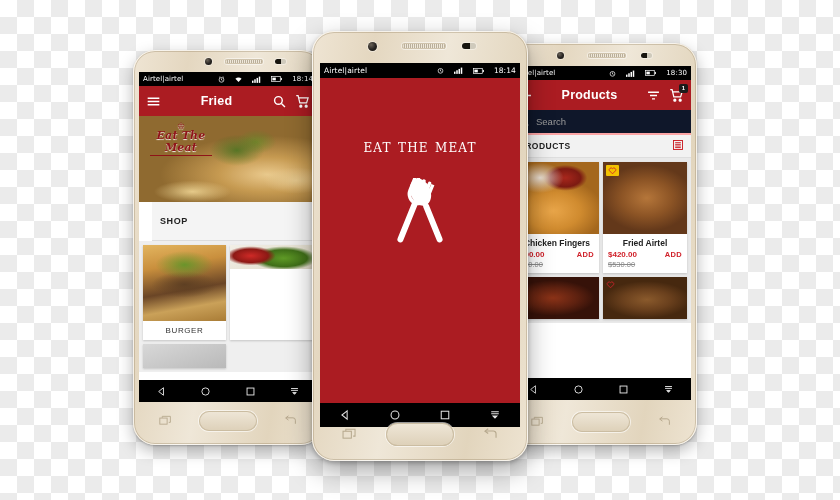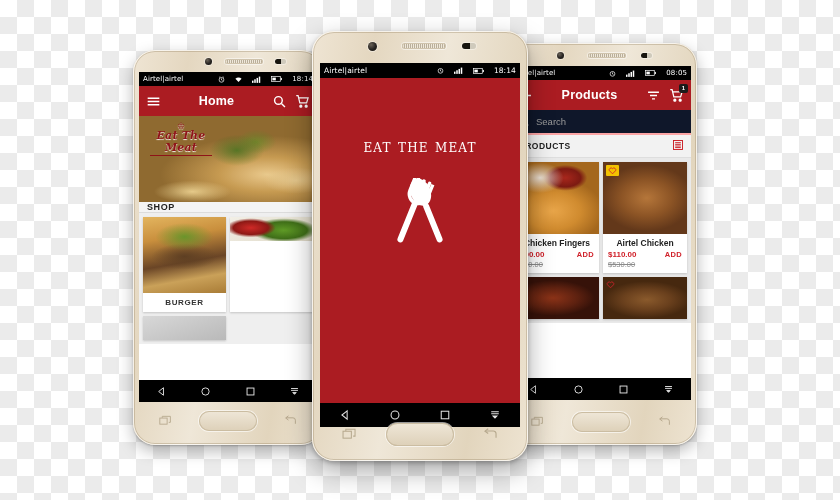--- a/index.html
+++ b/index.html
@@ -127,28 +127,28 @@
   }
   .hero-logo .crown { font-size: 9px; line-height: 8px; color: #8f1418; }
   .hero-logo .word {
     font-family: "DejaVu Serif", serif; font-style: italic; font-weight: 700;
     font-size: 11px; line-height: 12px; letter-spacing: .2px;
   }
   .hero-logo .rule { height: 1px; background: #8f1418; margin: 1px 6px 0; }
 
   .section-head {
     background: #f4f4f4; border-bottom: 1px solid #dcdcdc;
-    padding: 0 8px; font-size: 9px; font-weight: 700; letter-spacing: .6px; color: #222;
+    padding: 14px 8px; font-size: 9px; font-weight: 700; letter-spacing: .6px; color: #222; margin-left: 13px;
   }
   .grid2 { display: grid; grid-template-columns: 1fr 1fr; gap: 4px; padding: 4px; background: #efefef; }
   .cat-card { background: #fff; box-shadow: 0 1px 2px rgba(0,0,0,.18); }
   .cat-img { height: 76px; background-size: cover; }
   .cat-label {
     text-align: center; font-size: 8px; letter-spacing: .6px;
-    padding: 5px 2px; color: #333; font-weight: 700;
+    padding: 5px 2px; color: #333; font-weight: 400;
   }
   .img-burger {
     background:
       radial-gradient(ellipse 50% 26% at 50% 26%, rgba(90,150,40,.85), transparent 70%),
       radial-gradient(ellipse 55% 24% at 50% 52%, rgba(92,62,34,.95), transparent 72%),
       linear-gradient(170deg, #e3b55f 0%, #c98f3d 28%, #6a4526 58%, #caa159 78%, #a97c36 100%);
   }
   .img-chicken {
     background:
       radial-gradient(ellipse 44% 40% at 52% 48%, #a8331c 0%, #7e2413 58%, #5a1a0d 100%),
@@ -279,21 +279,21 @@
           <span>18:14</span>
         </span>
       </div>
 
       <div class="appbar">
         <span class="ic">
           <svg width="15" height="15" viewBox="0 0 18 18" fill="none" stroke="#fff" stroke-width="1.8">
               <path d="M2 5h14M2 9h14M2 13h14"></path>
             </svg>
         </span>
-        <span class="title">Home</span>
+        <span class="title">Fried</span>
         <span class="ic">
           <svg width="15" height="15" viewBox="0 0 18 18" fill="none" stroke="#fff" stroke-width="1.7">
               <circle cx="7.7" cy="7.7" r="4.6"></circle>
               <path d="M11.3 11.3 15.5 15.5"></path>
             </svg>
         </span>
         <span class="ic">
           <svg width="15" height="15" viewBox="0 0 18 18" fill="none" stroke="#fff" stroke-width="1.5">
               <path d="M1.5 2h2.2l2.1 8.6h8.1l1.8-6H5"></path>
               <circle cx="7" cy="14.6" r="1.2" fill="#fff"></circle>
@@ -388,21 +388,21 @@
               <rect x="0" y="6" width="2" height="3"></rect>
               <rect x="3" y="4.2" width="2" height="4.8"></rect>
               <rect x="6" y="2.4" width="2" height="6.6"></rect>
               <rect x="9" y="0.6" width="2" height="8.4"></rect>
             </svg>
           <svg width="11" height="6" viewBox="0 0 16 8" fill="none">
               <rect x="0.5" y="0.5" width="13" height="7" stroke="#fff"></rect>
               <rect x="14.2" y="2.4" width="1.6" height="3.2" fill="#fff"></rect>
               <rect x="2" y="2" width="5" height="4" fill="#fff"></rect>
             </svg>
-          <span>08:05</span>
+          <span>18:30</span>
         </span>
       </div>
 
       <div class="appbar">
         <span class="ic">
           <svg width="15" height="15" viewBox="0 0 18 18" fill="none" stroke="#fff" stroke-width="1.8">
               <path d="M15.5 9H3"></path>
               <path d="M7.6 4.2 2.8 9l4.8 4.8"></path>
             </svg>
         </span>
@@ -460,23 +460,23 @@
         </div>
 
         <div class="prod-card">
           <div class="prod-img img-fried">
             <span class="fav yellow">
               <svg width="9" height="9" viewBox="0 0 12 12" fill="none" stroke="#d0212a" stroke-width="1.1">
                   <path d="M6 10.4 1.9 6.3a2.5 2.5 0 0 1 4.1-2.8 2.5 2.5 0 0 1 4.1 2.8z"></path>
                 </svg>
             </span>
           </div>
-          <div class="prod-name">Airtel Chicken</div>
+          <div class="prod-name">Fried Airtel</div>
           <div class="prod-price-row">
-            <span class="price-now">$110.00</span>
+            <span class="price-now">$420.00</span>
             <span class="add-btn">ADD</span>
           </div>
           <div class="price-old">$530.00</div>
         </div>
 
         <div class="prod-card">
           <div class="prod-img img-bbq" style="height:42px;">
             <span class="fav">
               <svg width="9" height="9" viewBox="0 0 12 12" fill="none" stroke="#d0212a" stroke-width="1.1">
                   <path d="M6 10.4 1.9 6.3a2.5 2.5 0 0 1 4.1-2.8 2.5 2.5 0 0 1 4.1 2.8z"></path>

